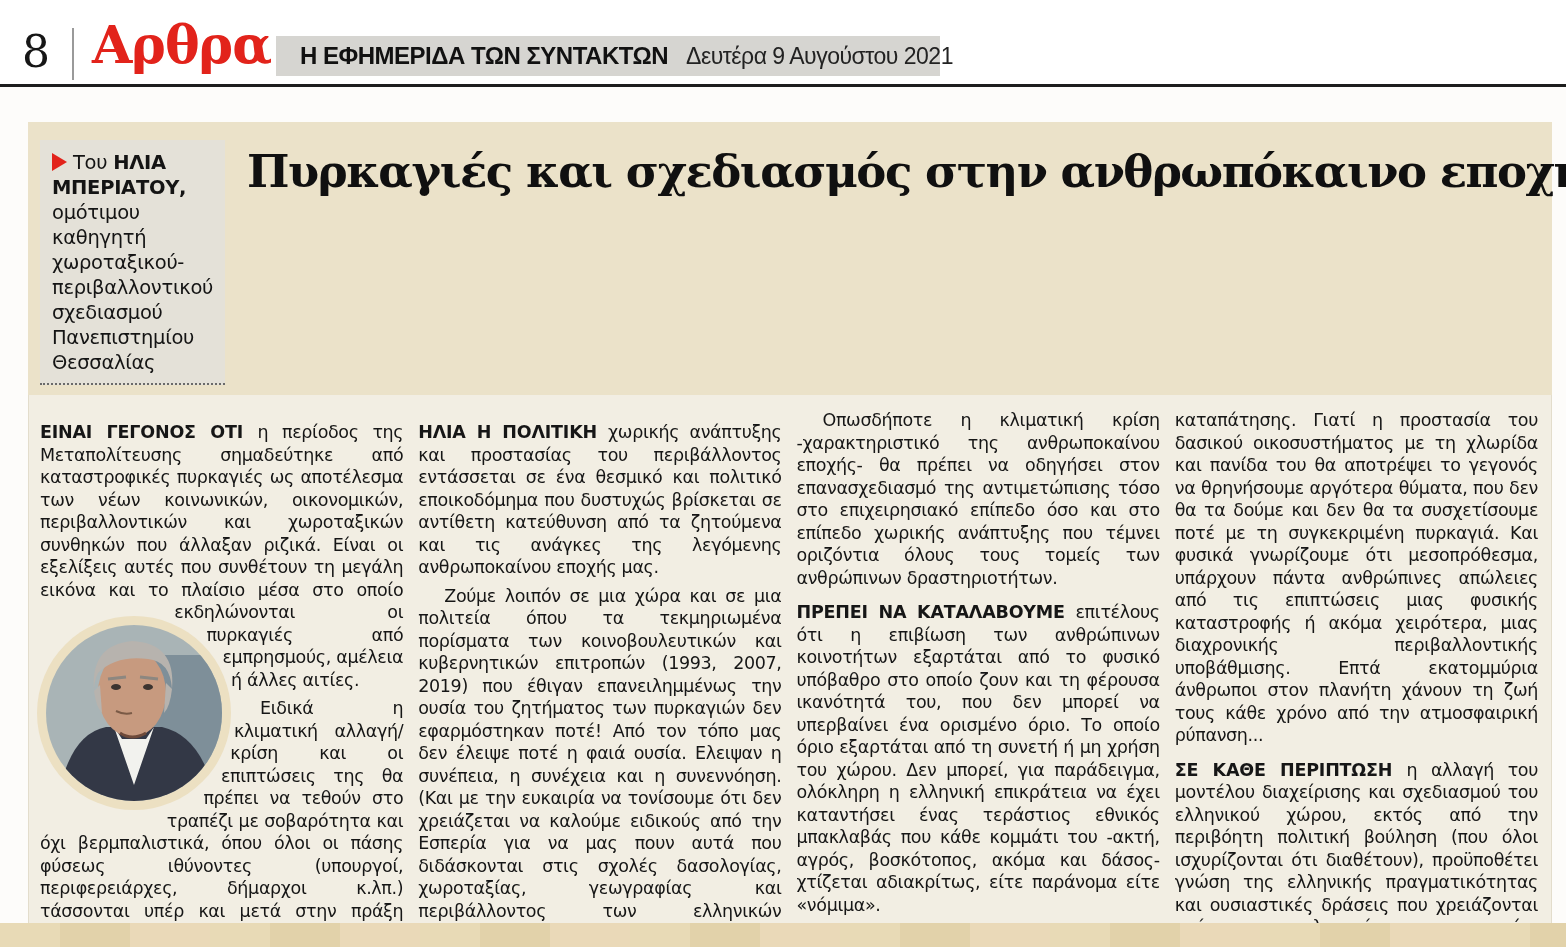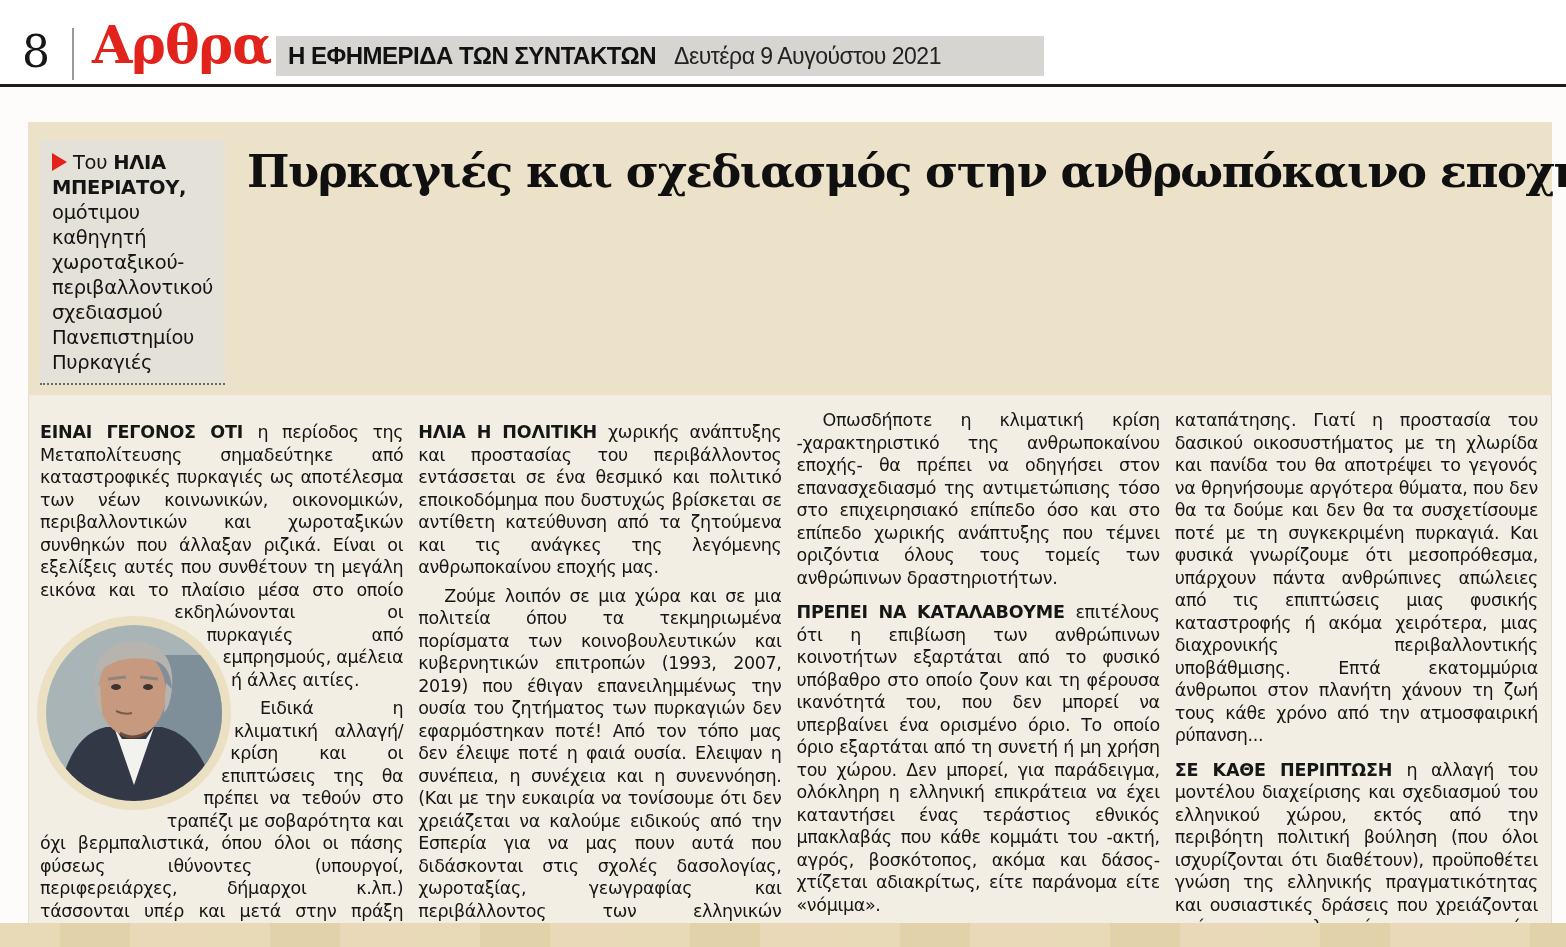--- a/index.html
+++ b/index.html
@@ -21,22 +21,22 @@
   }
   .header-divider {
     position:absolute; left:72px; top:28px; width:2px; height:52px; background:#9a9a9a;
   }
   .section-title {
     position:absolute; left:92px; top:14px;
     font-family:"DejaVu Serif","Liberation Serif",serif;
     font-weight:bold; font-size:52px; color:#e2231b; letter-spacing:-1px;
   }
   .masthead-strip {
-    position:absolute; left:276px; top:36px; height:40px; width:768px;
-    background:#d6d5d1; display:flex; align-items:center; padding:0 12px;
+    position:absolute; left:276px; top:36px; height:40px; width:664px;
+    background:#d6d5d1; display:flex; align-items:center; padding:0 24px;
     white-space:nowrap;
   }
   .masthead-name {
     font-weight:bold; font-size:24px; letter-spacing:-0.5px; color:#111;
     font-family:"Liberation Sans","DejaVu Sans",sans-serif;
   }
   .issue-date {
     font-size:23px; color:#222; margin-left:18px; letter-spacing:-0.5px;
     font-family:"Liberation Sans","DejaVu Sans",sans-serif;
   }
@@ -111,21 +111,21 @@
     <span class="masthead-name">Η ΕΦΗΜΕΡΙΔΑ ΤΩΝ ΣΥΝΤΑΚΤΩΝ</span>
     <span class="issue-date">Δευτέρα 9 Αυγούστου 2021</span>
   </div>
   <div class="header-rule"></div>
 </div>
 
 <div class="article-block">
 
   <div class="article-top-row">
     <div class="byline-box">
-      <span class="byline-arrow"></span><span>Του </span><span class="byline-author">ΗΛΙΑ ΜΠΕΡΙΑΤΟΥ,</span><span> ομότιμου καθηγητή χωροταξικού-περιβαλλοντικού σχεδιασμού Πανεπιστημίου Πυρκαγιές</span>
+      <span class="byline-arrow"></span><span>Του </span><span class="byline-author">ΗΛΙΑ ΜΠΕΡΙΑΤΟΥ,</span><span> ομότιμου καθηγητή χωροταξικού-περιβαλλοντικού σχεδιασμού Πανεπιστημίου Θεσσαλίας</span>
     </div>
     <h1 class="article-title">Πυρκαγιές και σχεδιασμός στην ανθρωπόκαινο εποχή</h1>
   </div>
 
   <div class="columns">
     <div class="col">
       <div class="photo-float">
         <svg class="author-photo" viewBox="0 0 196 196">
           <circle cx="98" cy="98" r="97" fill="#ece0c2"></circle>
           <clipPath id="pc">

